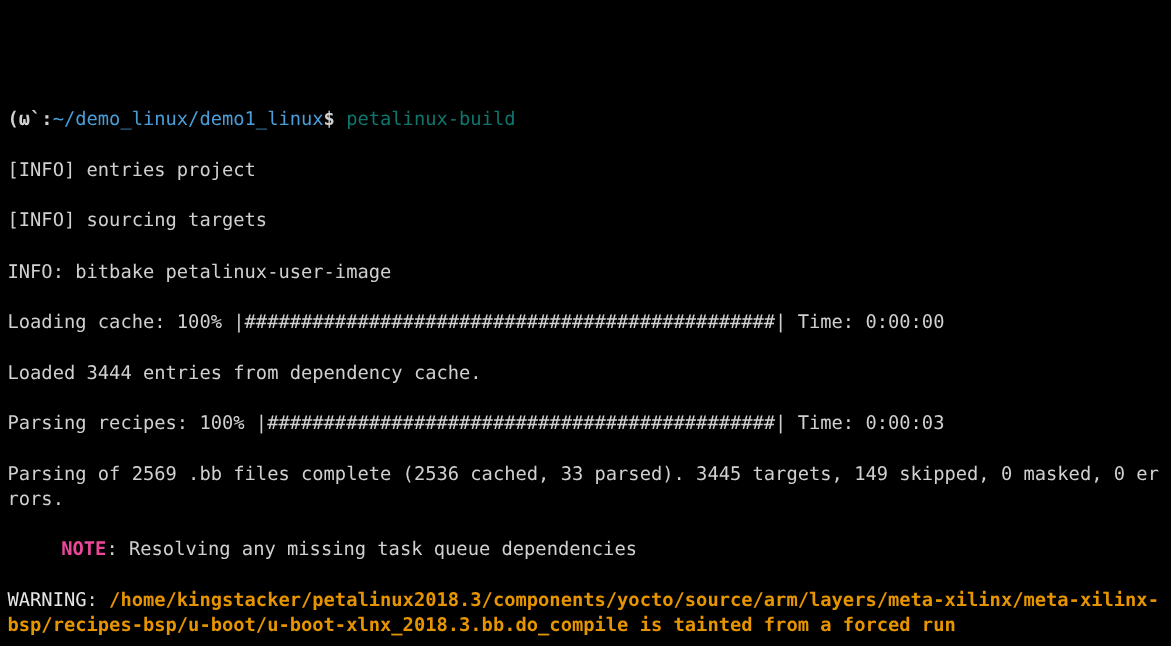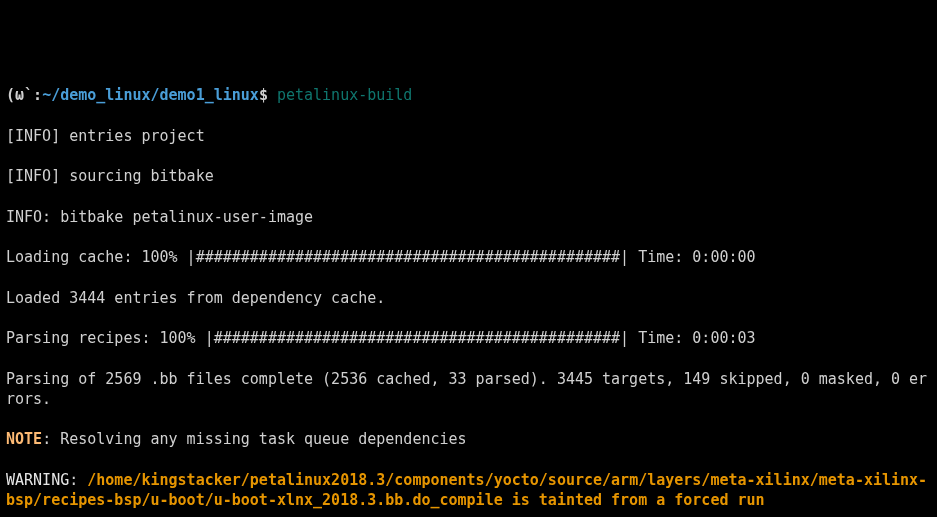--- a/index.html
+++ b/index.html
@@ -17,37 +17,37 @@
       width: 937px;
       height: 517px;
       overflow: hidden;
       white-space: pre-wrap;
       word-break: break-all;
     }
     .line {
       display: block;
     }
     .desktop-char { color: #d0d0d0; font-weight: bold; }
-    .prompt-path { color: #4a9ed8; font-weight: bold; }
+    .prompt-path { color: #4a9ed8; font-weight: normal; }
     .prompt-sep { color: #d0d0d0; font-weight: bold; }
     .prompt-suf { color: #d0d0d0; font-weight: bold; }
     .cmd { color: #0f766e; }
     .white { color: #d0d0d0; }
-    .note { font-weight: bold; color: #fdba74; }
+    .note { font-weight: bold; color: #ec4899; margin-left: 43px; }
     .warn { font-weight: normal; color: #e5e5e5; }
     .warn-path { color: #e69500; font-weight: bold; }
   </style>
 </head>
 <body>
 
 
 
 <span class="line"><span class="desktop-char">(ω`</span><span class="prompt-sep">:</span><span class="prompt-path">~/demo_linux/demo1_linux</span><span class="prompt-suf">$ </span><span class="cmd">petalinux-build</span></span>
 <span class="line white">[INFO] entries project</span>
-<span class="line white">[INFO] sourcing bitbake</span>
+<span class="line white">[INFO] sourcing targets</span>
 <span class="line white">INFO: bitbake petalinux-user-image</span>
 <span class="line white">Loading cache: 100% |###############################################| Time: 0:00:00</span>
 <span class="line white">Loaded 3444 entries from dependency cache.</span>
 <span class="line white">Parsing recipes: 100% |#############################################| Time: 0:00:03</span>
 <span class="line white">Parsing of 2569 .bb files complete (2536 cached, 33 parsed). 3445 targets, 149 skipped, 0 masked, 0 errors.</span>
 <span class="line"><span class="note">NOTE</span><span class="white">: Resolving any missing task queue dependencies</span></span>
 <span class="line"><span class="warn">WARNING</span><span class="white">: </span><span class="warn-path">/home/kingstacker/petalinux2018.3/components/yocto/source/arm/layers/meta-xilinx/meta-xilinx-bsp/recipes-bsp/u-boot/u-boot-xlnx_2018.3.bb.do_compile is tainted from a forced run</span></span>
 
 
 

